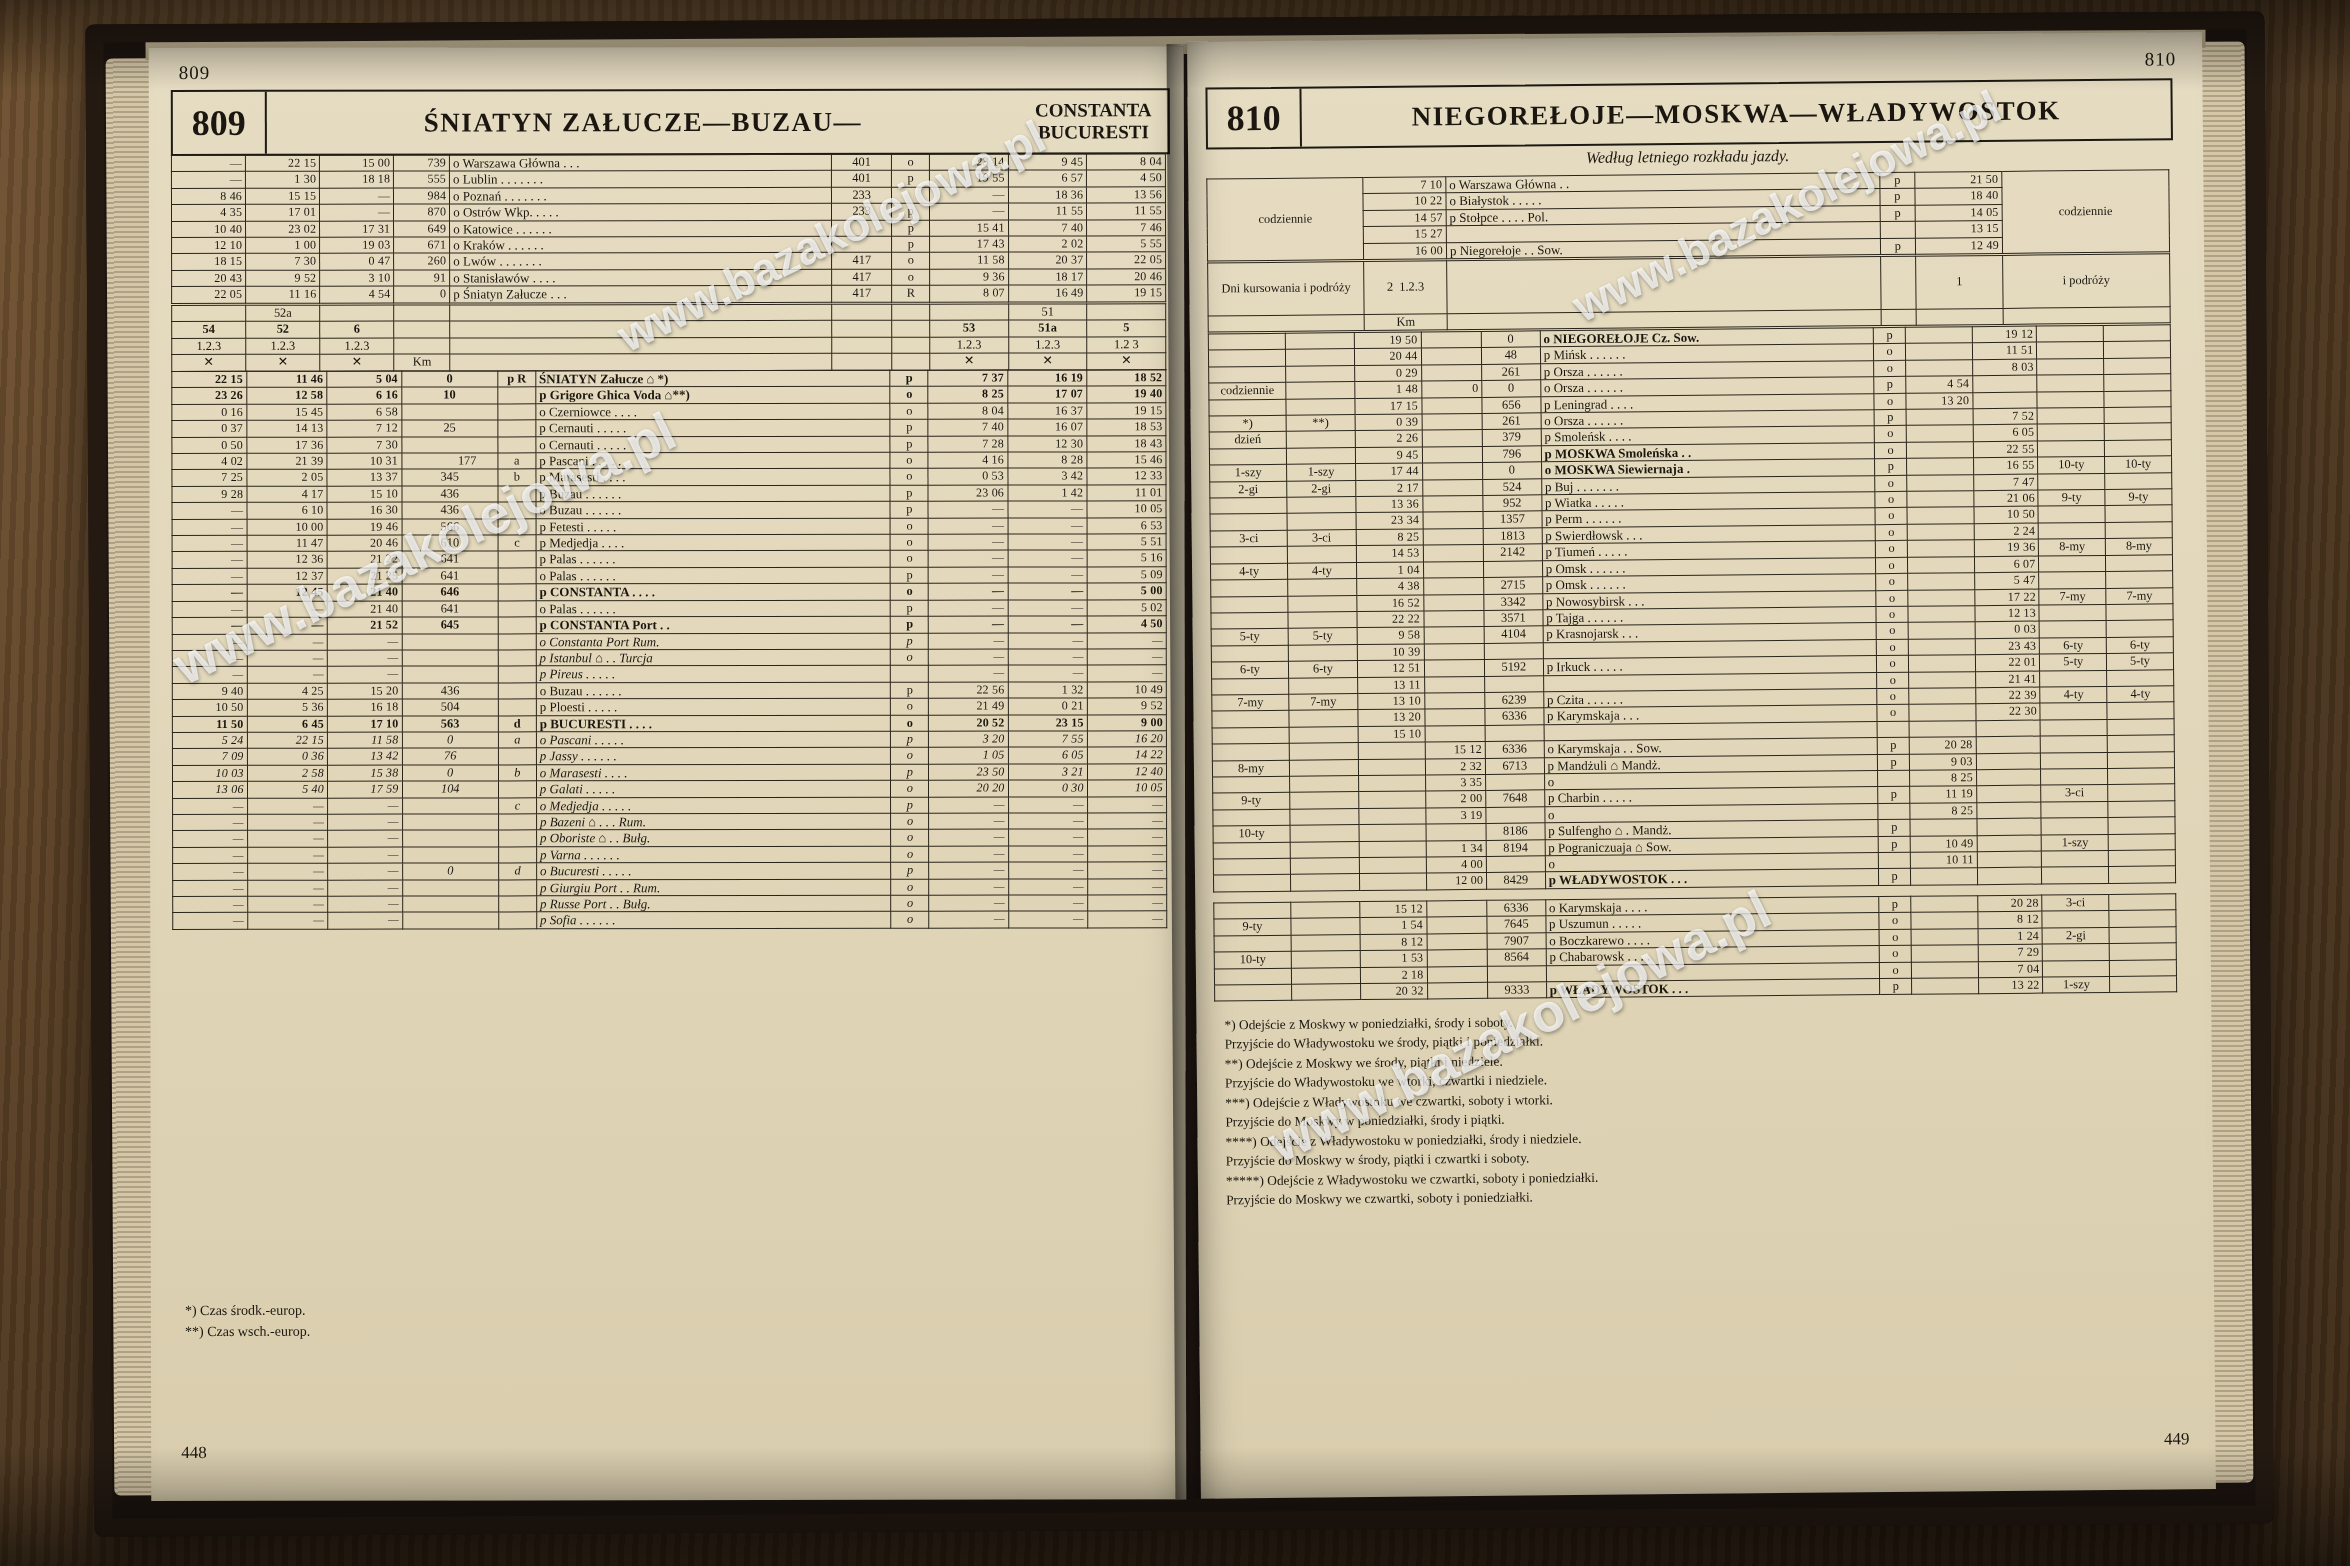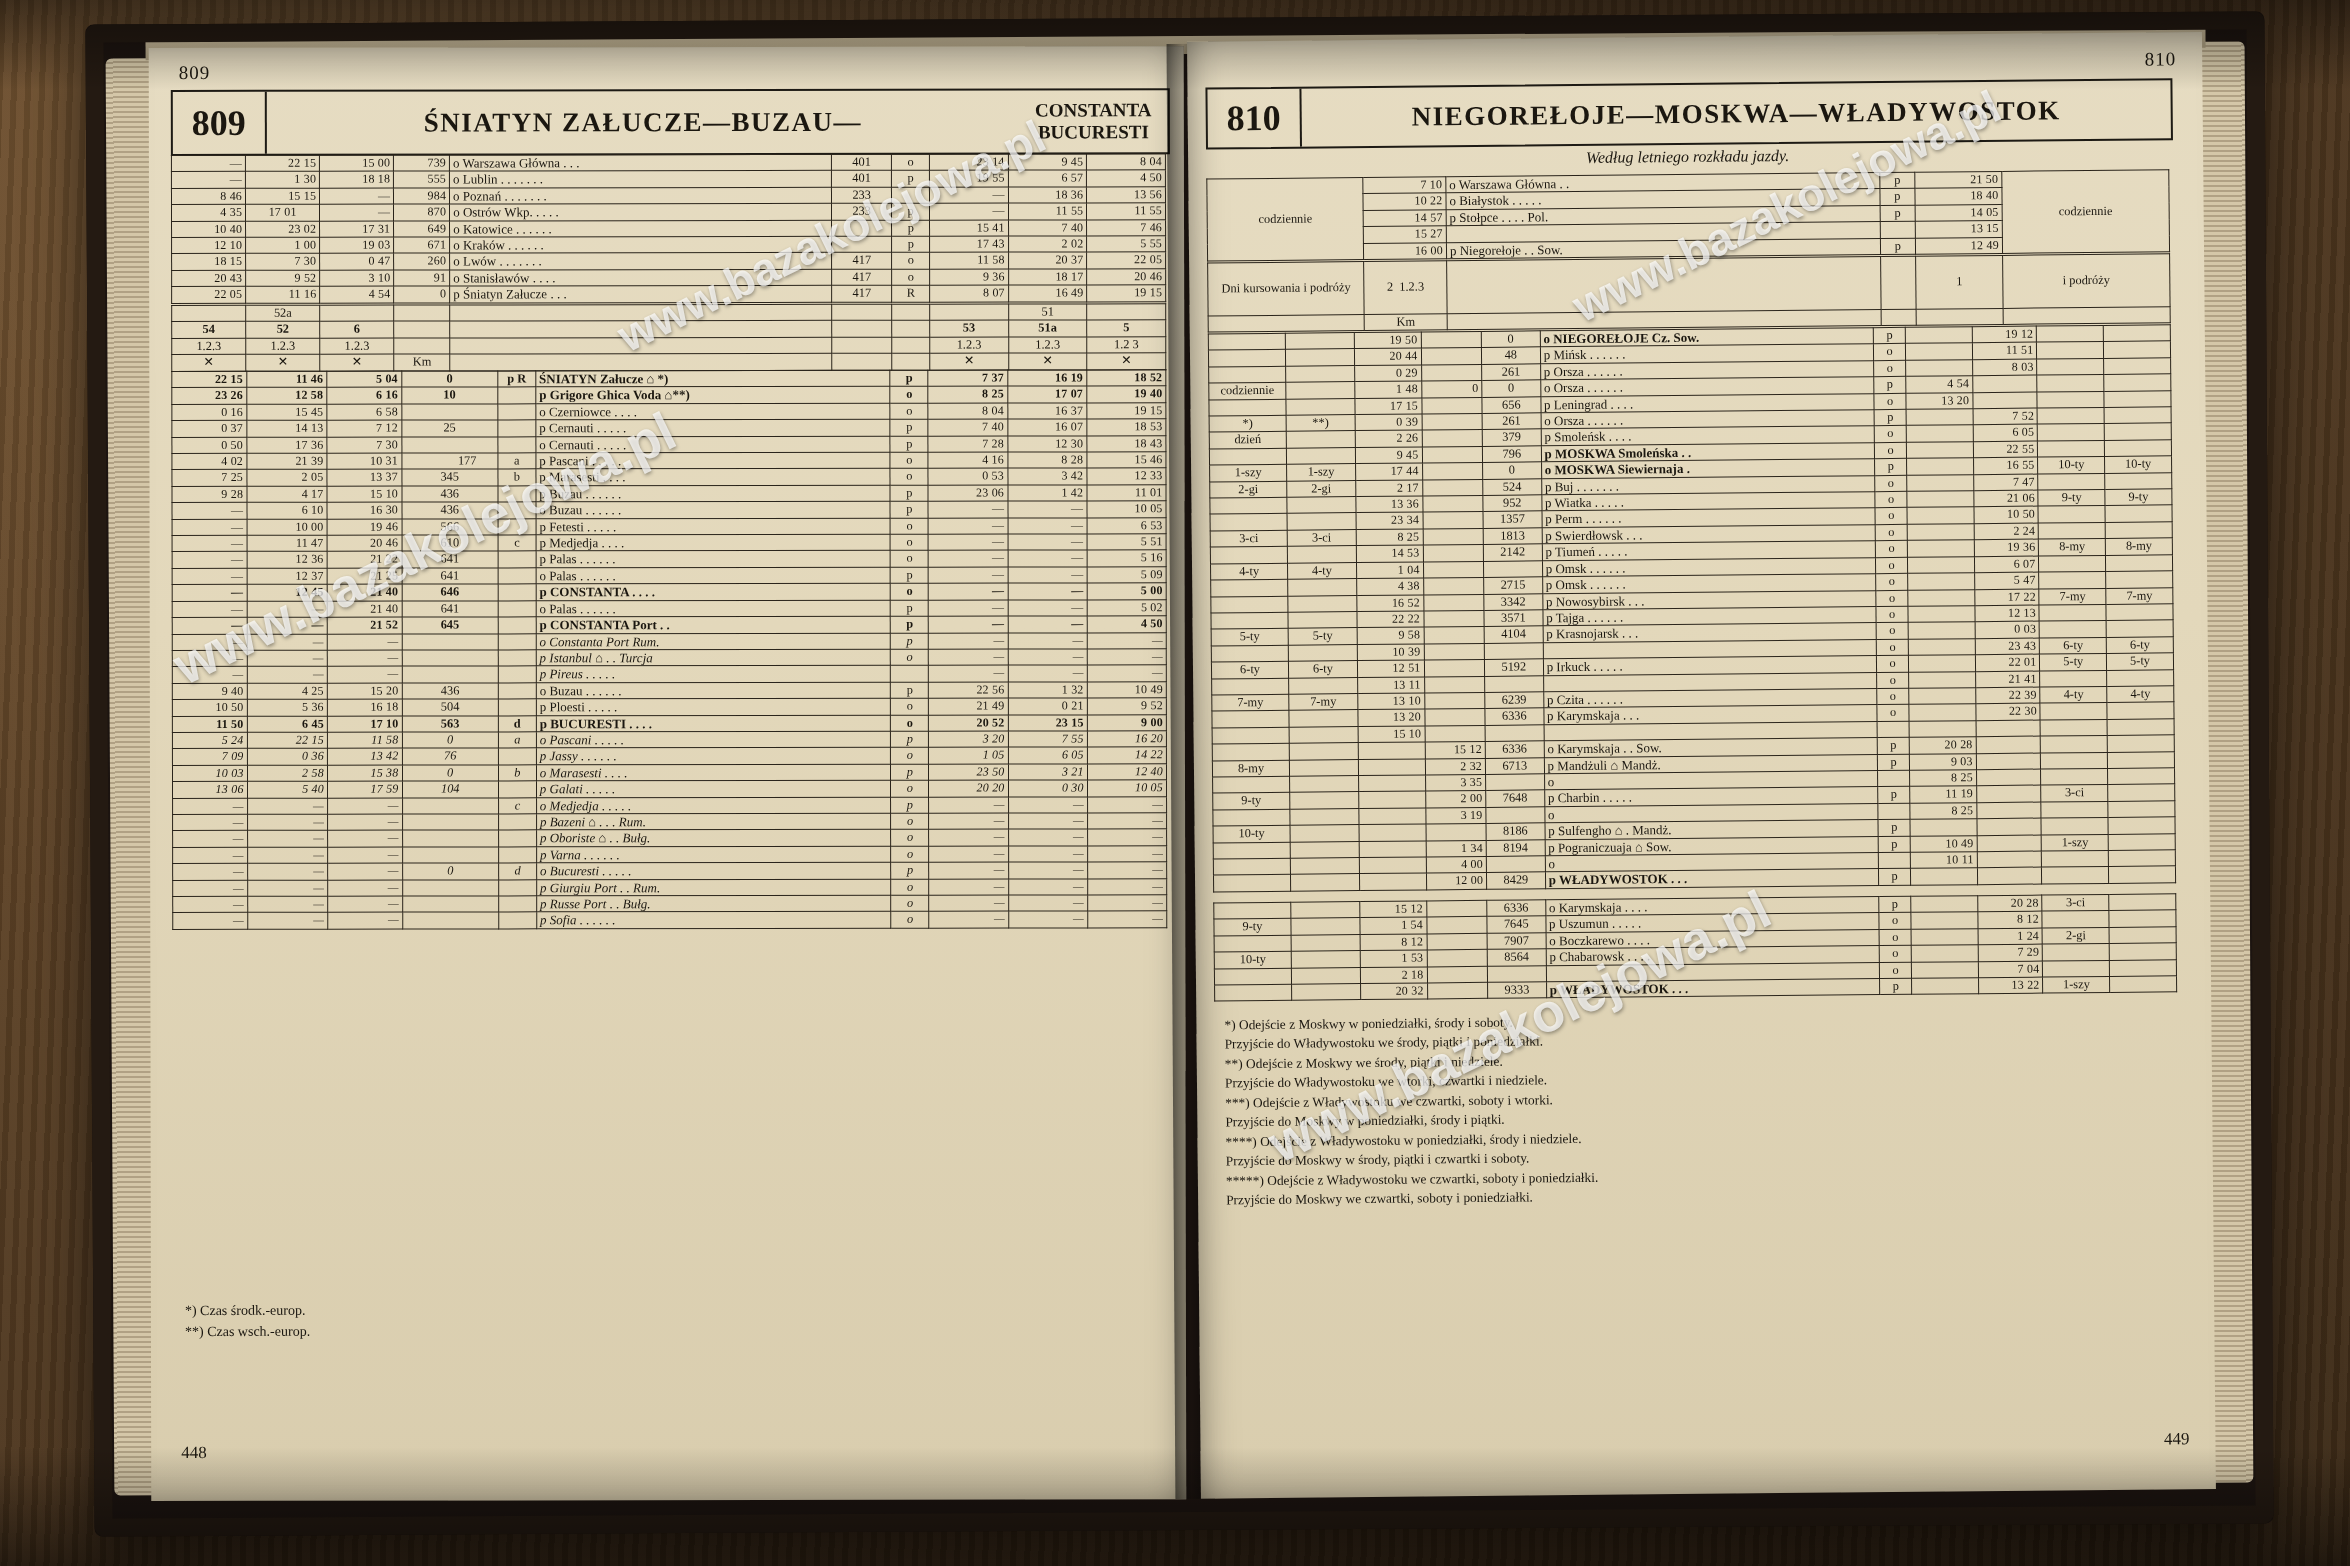--- a/index.html
+++ b/index.html
@@ -145,21 +145,21 @@
                 <td class="n" style="width: 42px;">984</td>
                 <td class="st" style="width: 328px;">o Poznań . . . . . . .</td>
                 <td class="c" style="width: 46px;">233</td>
                 <td class="c" style="width: 26px;"></td>
                 <td class="n" style="width: 62px;">—</td>
                 <td class="n" style="width: 62px;">18 36</td>
                 <td class="n" style="width: 62px;">13 56</td>
               </tr>
               <tr>
                 <td class="n" style="width: 58px;">4 35</td>
-                <td class="n" style="width: 58px; text-align: center;">17 01</td>
+                <td class="n" style="width: 58px;">17 01</td>
                 <td class="n" style="width: 58px;">—</td>
                 <td class="n" style="width: 42px;">870</td>
                 <td class="st" style="width: 328px;">o Ostrów Wkp. . . . .</td>
                 <td class="c" style="width: 46px;">233</td>
                 <td class="c" style="width: 26px;">p</td>
                 <td class="n" style="width: 62px;">—</td>
                 <td class="n" style="width: 62px;">11 55</td>
                 <td class="n" style="width: 62px;">11 55</td>
               </tr>
               <tr>

